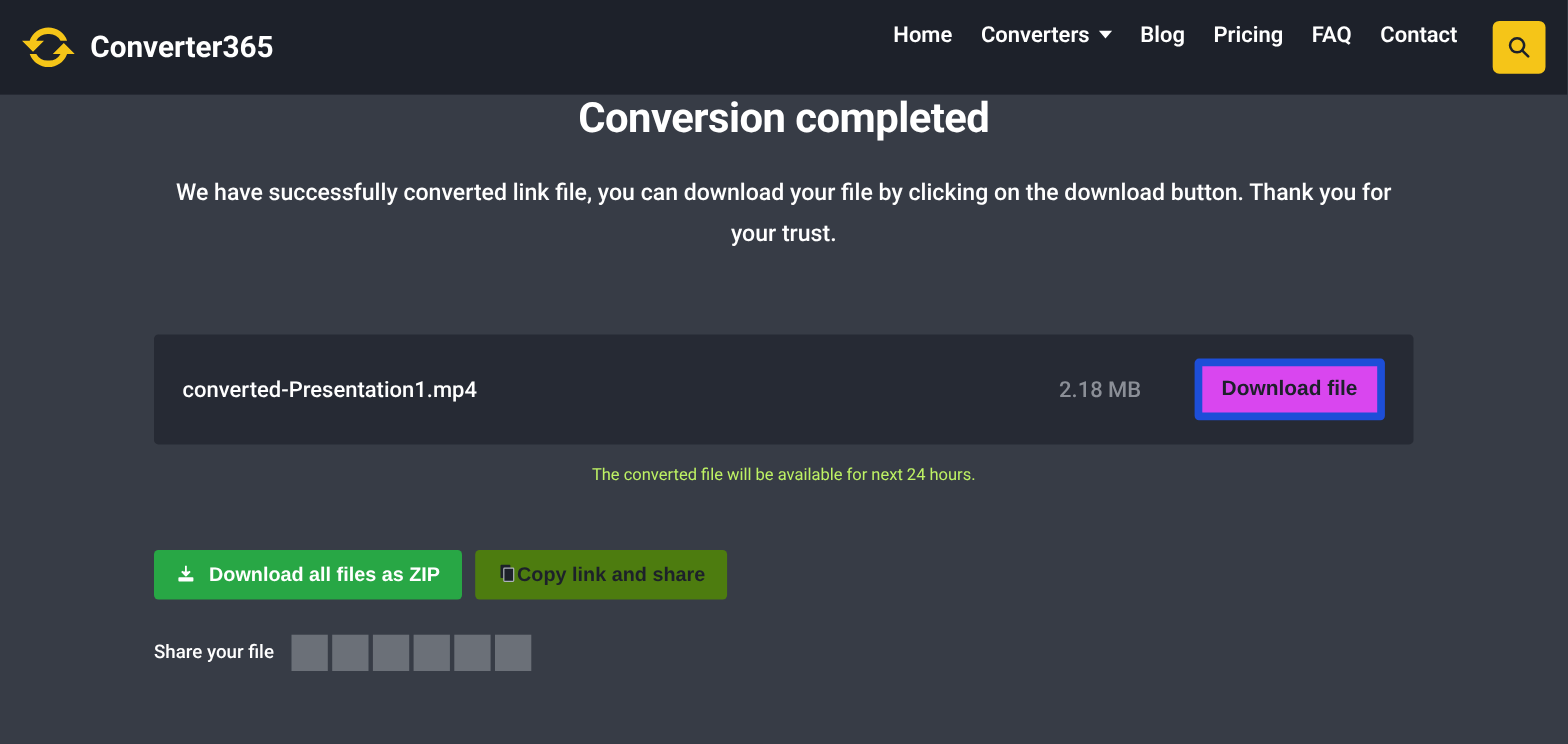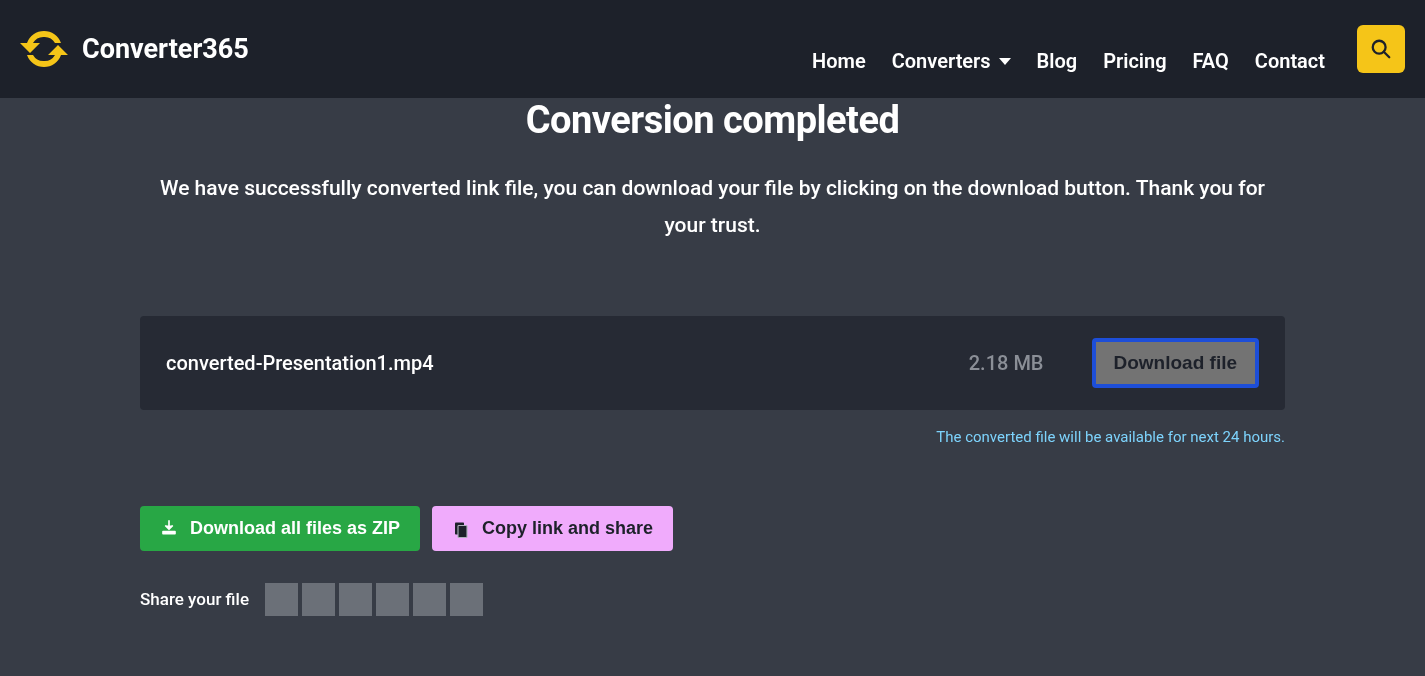--- a/index.html
+++ b/index.html
@@ -10,21 +10,21 @@
 body {
   font-family: -apple-system, BlinkMacSystemFont, "Segoe UI", Roboto, "Helvetica Neue", Arial, sans-serif;
   background: #373c46;
   color: #fff;
   width: 1425px;
   height: 676px;
   overflow: hidden;
 }
 .header {
   background: #1d212a;
-  height: 98px;
+  height: 86px;
   display: flex;
   align-items: center;
   padding: 0 20px;
 }
 .logo-wrap {
   display: flex;
   align-items: center;
   gap: 14px;
   cursor: pointer;
 }
@@ -33,21 +33,21 @@
   height: 48px;
 }
 .logo-text {
   font-size: 27px;
   font-weight: 700;
   color: #fff;
 }
 .nav {
   margin-left: auto;
   display: flex;
-  align-items: flex-end;
+  align-items: flex-start;
   gap: 26px;
 }
 .nav-item {
   font-size: 20px;
   font-weight: 600;
   color: #fff;
   cursor: pointer;
   display: flex;
   align-items: center;
   gap: 8px;
@@ -102,33 +102,33 @@
   color: #fff;
   flex: 1;
 }
 .file-size {
   font-size: 20px;
   font-weight: 500;
   color: #8b8f97;
   margin-right: 8px;
 }
 .download-btn {
-  background: #737373;
+  background: #d946ef;
   color: #1d212a;
   font-size: 19px;
   font-weight: 700;
   padding: 10px 18px;
   border-radius: 4px;
-  border: 4px solid #1d4ed8;
+  border: 7px solid #1d4ed8;
   cursor: pointer;
 }
 .notice {
-  color: #7dd3fc;
+  color: #bef264;
   font-size: 15px;
-  text-align: right;
+  text-align: center;
   margin-top: 18px;
 }
 .actions {
   display: flex;
   gap: 12px;
   margin-top: 60px;
 }
 .zip-btn {
   background: #28a745;
   color: #fff;
@@ -136,31 +136,30 @@
   font-weight: 700;
   padding: 12px 20px;
   border: none;
   border-radius: 4px;
   cursor: pointer;
   display: flex;
   align-items: flex-start;
   gap: 12px;
 }
 .copy-btn {
-  background: #f0abfc;
+  background: #4d7c0f;
   color: #1d212a;
   font-size: 18px;
   font-weight: 700;
   padding: 12px 20px;
   border: none;
   border-radius: 4px;
   cursor: pointer;
   display: flex;
-  align-items: flex-end;
-  gap: 12px;
+  align-items: flex-start;
 }
 .share-row {
   display: flex;
   align-items: center;
   gap: 12px;
   margin-top: 32px;
   text-align: left;
 }
 .share-label {
   font-size: 17px;

